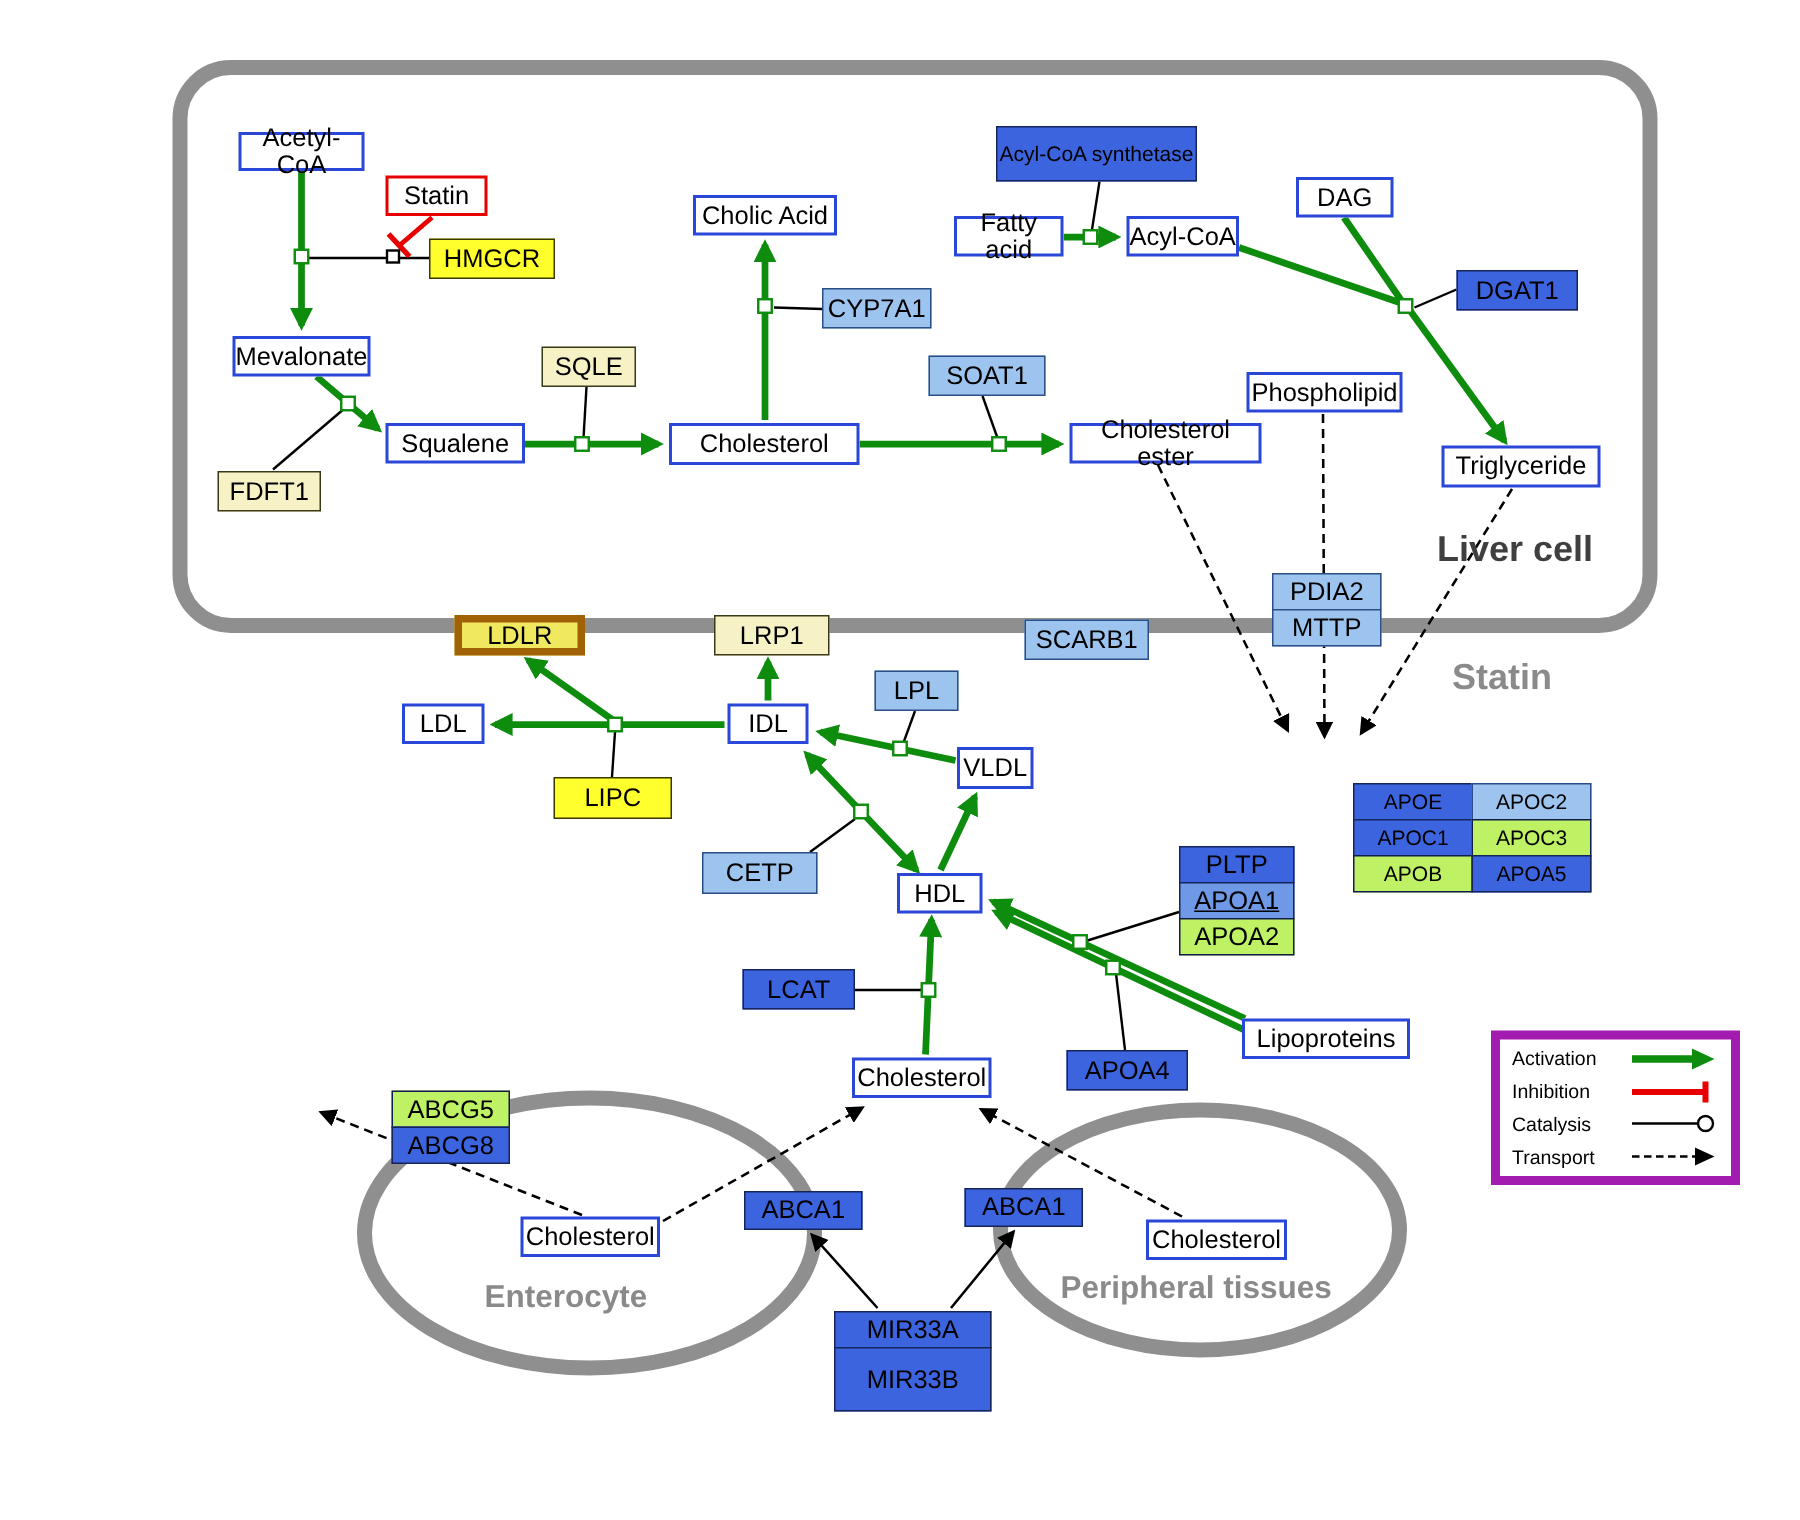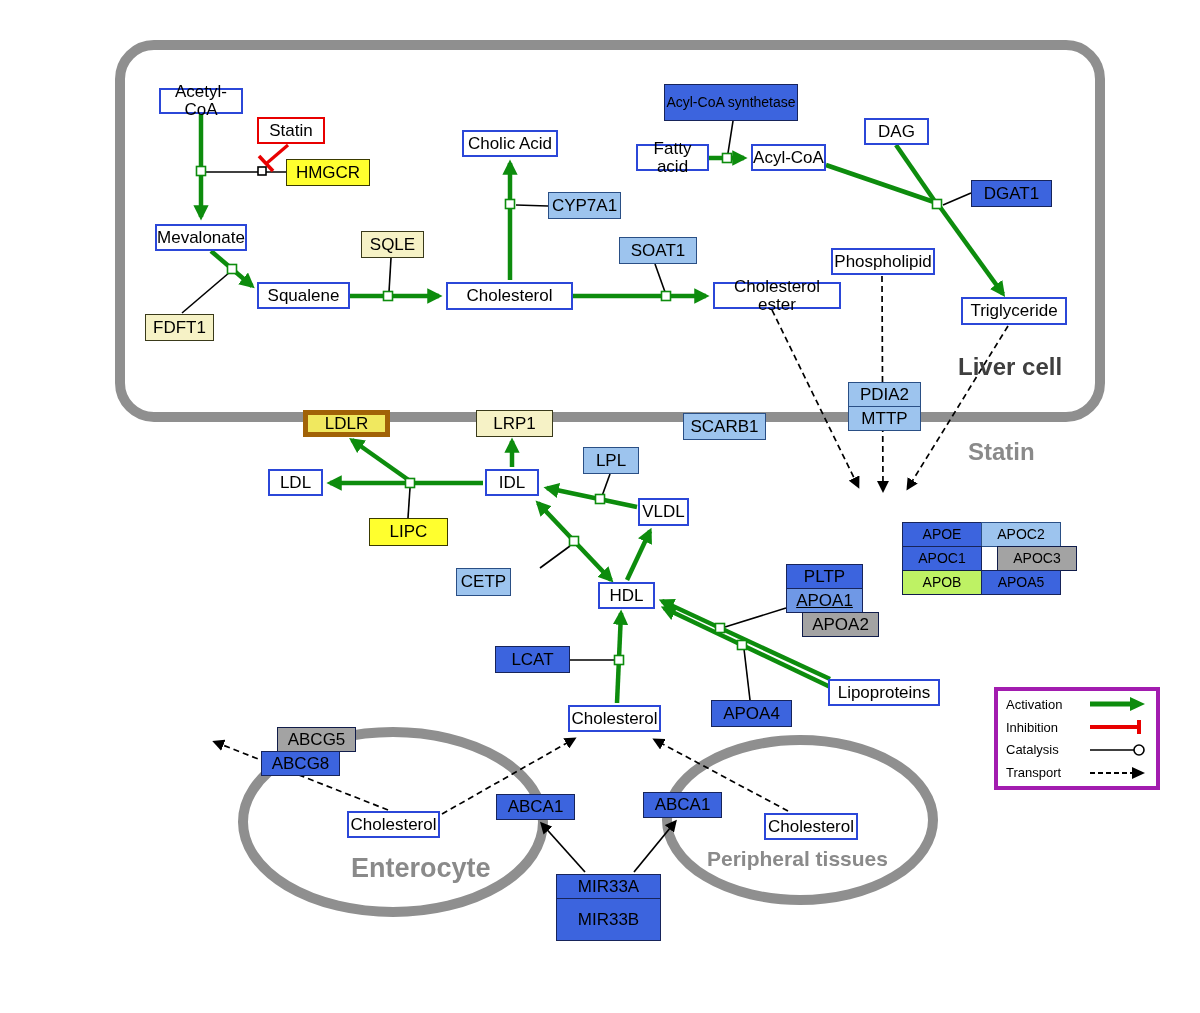--- a/index.html
+++ b/index.html
@@ -5,31 +5,31 @@
   html,body{margin:0;padding:0;background:#ffffff;}
   .canvas{position:relative;width:1200px;height:1013px;font-family:"Liberation Sans",sans-serif;overflow:hidden;background:#fff;}
   svg.edges{position:absolute;left:0;top:0;width:1200px;height:1013px;}
   .node{position:absolute;display:flex;align-items:center;justify-content:center;
         box-sizing:border-box;font-size:17px;color:#000;text-align:center;line-height:1.05;
         white-space:pre-line;}
   .met{background:#ffffff;border:2px solid #2b47d8;}
   .met-b{background:#ffffff;border:2.5px solid #2b47d8;}
   .statin{background:#ffffff;border:2px solid #e80000;}
   .enz-b{background:#3c64de;border:1px solid #17245a;}
-  .enz-bd{background:#a3a3a3;border:1px solid #101c4a;margin-left:16px;}
+  .enz-bd{background:#bef264;border:1px solid #101c4a;}
   .enz-bdd{background:#bef264;border:1px solid #101c4a;}
   .enz-ml{background:#6f98e6;border:1px solid #17245a;text-decoration:underline;}
   .enz-l{background:#9dc4ee;border:1px solid #2a4f85;}
   .yellow{background:#ffff2e;border:1px solid #3a3a00;}
   .yellow2{background:#f0e85f;border:5px solid #a16207;}
   .cream{background:#f6f2c6;border:1px solid #3a3a1a;}
   .small-font{font-size:14px;}
   .comp-label{position:absolute;font-weight:bold;color:#8a8a8a;}
   .legend{position:absolute;left:994px;top:687px;width:166px;height:103px;background:#fff;
-          border:4px solid #a21caf;box-sizing:border-box;display:flex;flex-direction:column;justify-content:space-evenly;padding:2px 8px;}
+          border:6px solid #a21caf;box-sizing:border-box;display:flex;flex-direction:column;justify-content:space-evenly;padding:2px 8px;}
   .legend-row{display:flex;align-items:center;justify-content:space-between;height:23px;}
   .legend-row span{font-size:13px;color:#000;}
 </style>
 </head>
 <body>
 
 <div class="canvas">
 
   <svg class="edges" viewBox="0 0 1200 1013">
     <defs>
@@ -145,21 +145,21 @@
 
   <div class="node yellow2" style="left:303px;top:410px;width:87px;height:27px">LDLR</div>
   <div class="node cream" style="left:476px;top:410px;width:77px;height:27px">LRP1</div>
   <div class="node enz-l" style="left:683px;top:413px;width:83px;height:27px">SCARB1</div>
 
   <div class="node met" style="left:268px;top:469px;width:55px;height:27px">LDL</div>
   <div class="node met" style="left:485px;top:469px;width:54px;height:27px">IDL</div>
   <div class="node enz-l" style="left:583px;top:447px;width:56px;height:27px">LPL</div>
   <div class="node met" style="left:638px;top:498px;width:51px;height:28px">VLDL</div>
   <div class="node yellow" style="left:369px;top:518px;width:79px;height:28px">LIPC</div>
-  <div class="node enz-l" style="left:456px;top:568px;width:55px;height:28px">CETP</div>
+  <div class="node enz-l" style="left:468px;top:568px;width:77px;height:28px">CETP</div>
   <div class="node met" style="left:598px;top:582px;width:57px;height:27px">HDL</div>
   <div class="node enz-b" style="left:786px;top:564px;width:77px;height:25px">PLTP</div>
   <div class="node enz-ml" style="left:786px;top:588px;width:77px;height:25px">APOA1</div>
   <div class="node enz-bd" style="left:786px;top:612px;width:77px;height:25px">APOA2</div>
   <div class="node enz-b" style="left:495px;top:646px;width:75px;height:27px">LCAT</div>
   <div class="node enz-b" style="left:711px;top:700px;width:81px;height:27px">APOA4</div>
   <div class="node met" style="left:828px;top:679px;width:112px;height:27px">Lipoproteins</div>
 
   <div class="node enz-b small-font" style="left:902px;top:522px;width:80px;height:25px">APOE</div>
   <div class="node enz-l small-font" style="left:981px;top:522px;width:80px;height:25px">APOC2</div>
@@ -174,21 +174,21 @@
   <div class="node enz-b" style="left:261px;top:751px;width:79px;height:25px">ABCG8</div>
   <div class="node met" style="left:347px;top:811px;width:93px;height:27px">Cholesterol</div>
   <div class="node enz-b" style="left:496px;top:794px;width:79px;height:26px">ABCA1</div>
   <div class="node enz-b" style="left:643px;top:792px;width:79px;height:26px">ABCA1</div>
   <div class="node met" style="left:764px;top:813px;width:94px;height:27px">Cholesterol</div>
   <div class="node enz-b" style="left:556px;top:874px;width:105px;height:25px">MIR33A</div>
   <div class="node enz-b" style="left:556px;top:898px;width:105px;height:43px">MIR33B</div>
 
   <div class="comp-label" style="left:958px;top:353px;font-size:24px;color:#3f3f3f">Liver cell</div>
   <div class="comp-label" style="left:968px;top:438px;font-size:24px">Statin</div>
-  <div class="comp-label" style="left:351px;top:853px;font-size:27px">Enterocyte</div>
+  <div class="comp-label" style="left:323px;top:853px;font-size:21px">Enterocyte</div>
   <div class="comp-label" style="left:707px;top:847px;font-size:21px">Peripheral tissues</div>
 
   <div class="legend">
     <div class="legend-row">
       <span>Activation</span>
       <svg width="62" height="18">
         <line x1="4" y1="9" x2="44" y2="9" stroke="#0d8c0d" stroke-width="5"></line>
         <polygon points="44,2 59,9 44,16" fill="#0d8c0d"></polygon>
       </svg>
     </div>

